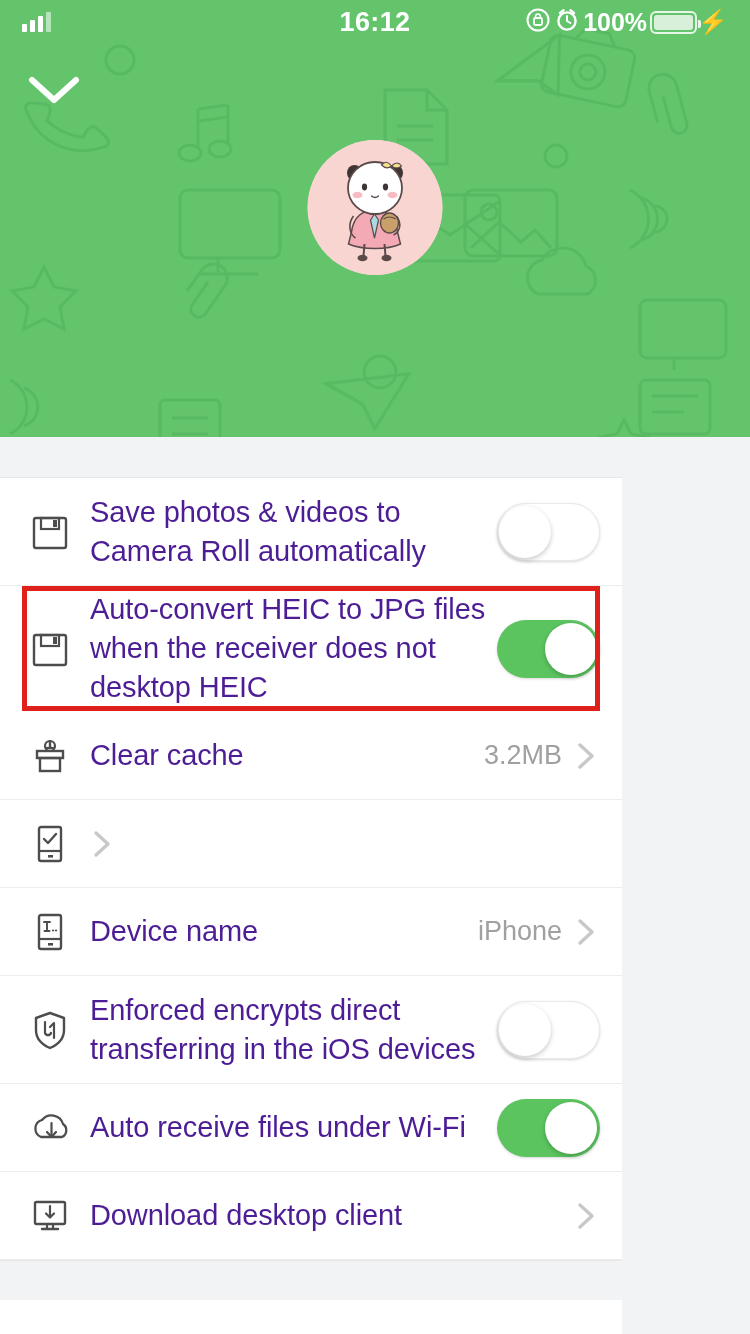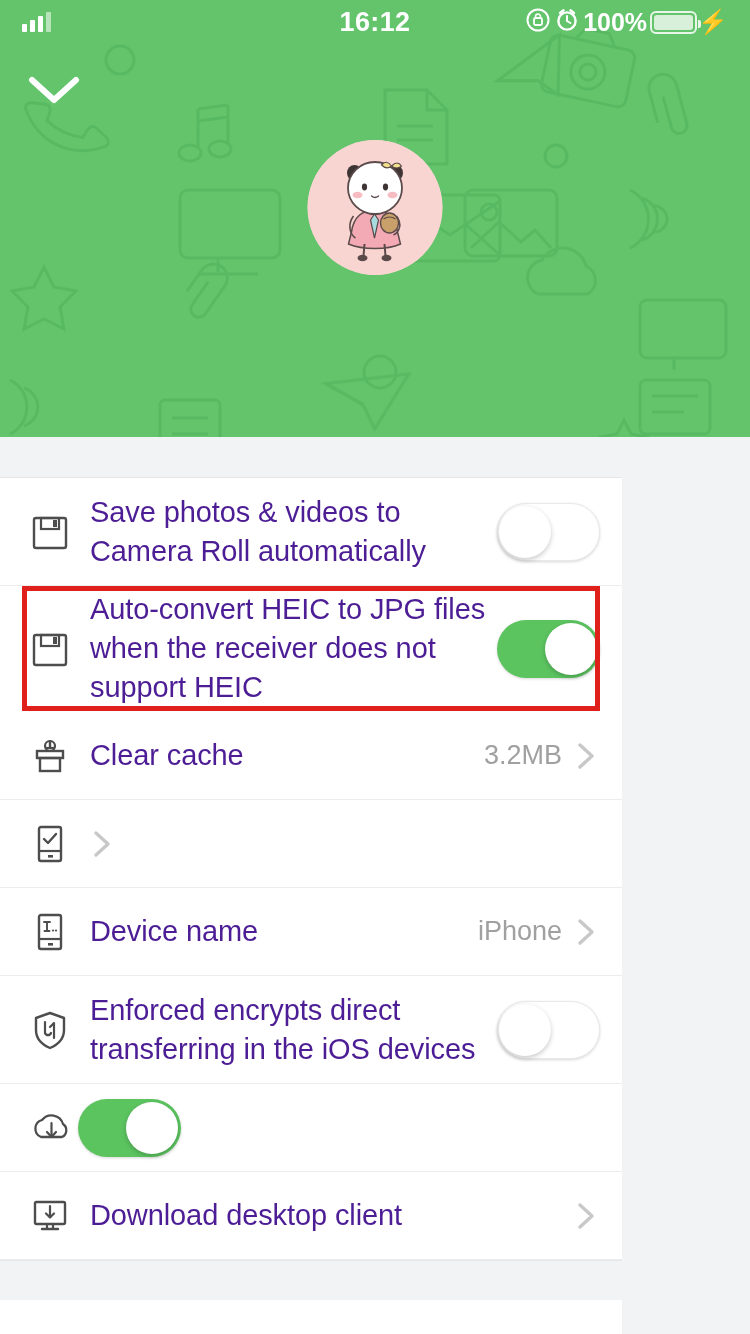--- a/index.html
+++ b/index.html
@@ -353,21 +353,21 @@
 
     <div class="row taller highlighted">
       <div class="highlight-box"></div>
       <div class="row-icon">
         <svg width="44" height="44" viewBox="0 0 44 44">
           <rect x="6" y="8" width="32" height="30" rx="2" fill="none" stroke="#4d4d4d" stroke-width="2.4"></rect>
           <rect x="13" y="8" width="18" height="11" fill="none" stroke="#4d4d4d" stroke-width="2.2"></rect>
           <rect x="25" y="10" width="4" height="7" fill="#4d4d4d"></rect>
         </svg>
       </div>
-      <div class="row-label">Auto-convert HEIC to JPG files when the receiver does not support HEIC</div>
+      <div class="row-label">Auto-convert HEIC to JPG files when the receiver does not desktop HEIC</div>
       <div class="toggle on">
         <span class="track"></span>
         <span class="knob"></span>
       </div>
     </div>
 
     <div class="row">
       <div class="row-icon">
         <svg width="44" height="44" viewBox="0 0 44 44">
           <path d="M22 6 v8" stroke="#4d4d4d" stroke-width="2.4" fill="none"></path>
@@ -439,20 +439,21 @@
     </div>
 
     <div class="row">
       <div class="row-icon">
         <svg width="44" height="44" viewBox="0 0 44 44">
           <path d="M13 31 A9 9 0 0 1 14 14 A12 12 0 0 1 35 18 A7.5 7.5 0 0 1 34 31 Z" fill="none" stroke="#4d4d4d" stroke-width="2.3" stroke-linejoin="round"></path>
           <path d="M23.5 17 v13" stroke="#4d4d4d" stroke-width="2.2" stroke-linecap="round"></path>
           <path d="M19 26 L23.5 31 L28 26" fill="none" stroke="#4d4d4d" stroke-width="2.2" stroke-linecap="round" stroke-linejoin="round"></path>
         </svg>
       </div>
+      <div class="row-label">Auto receive files under Wi-Fi</div>
       <div class="toggle on">
         <span class="track"></span>
         <span class="knob"></span>
       </div>
     </div>
 
     <div class="row">
       <div class="row-icon">
         <svg width="44" height="44" viewBox="0 0 44 44">
           <rect x="7" y="8" width="30" height="22" rx="1.5" fill="none" stroke="#4d4d4d" stroke-width="2.4"></rect>

